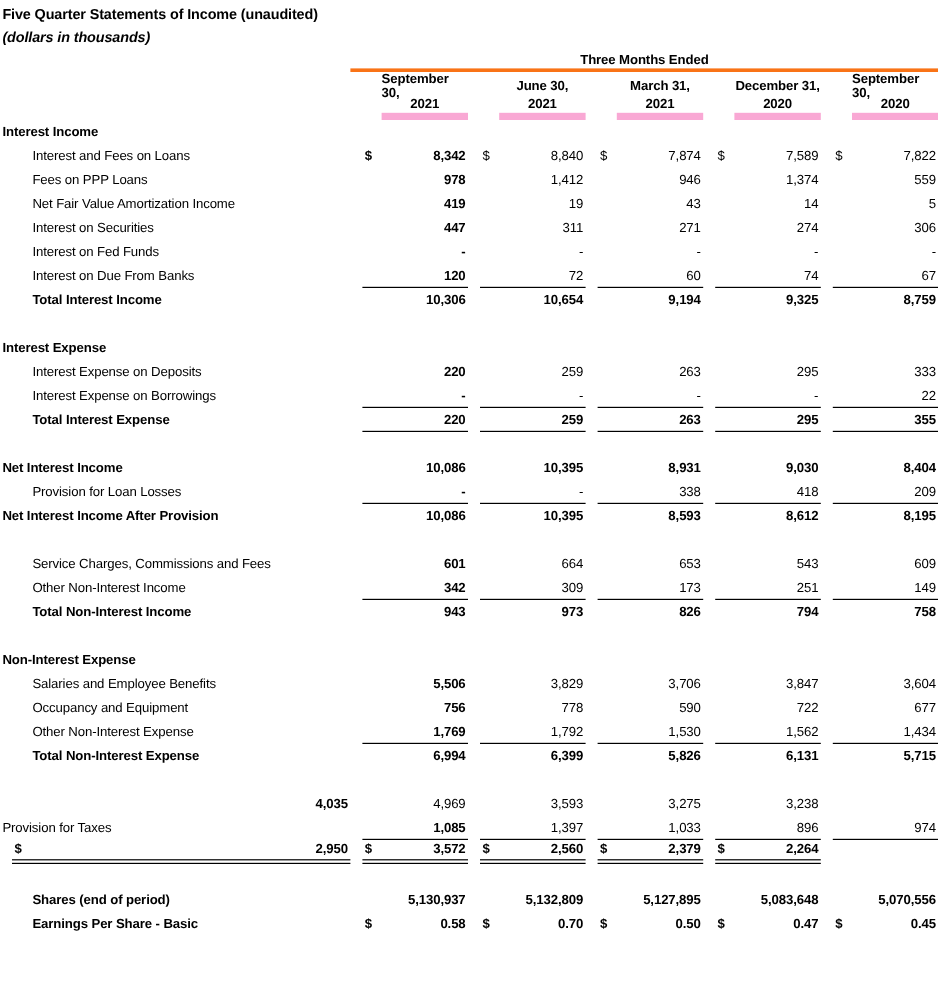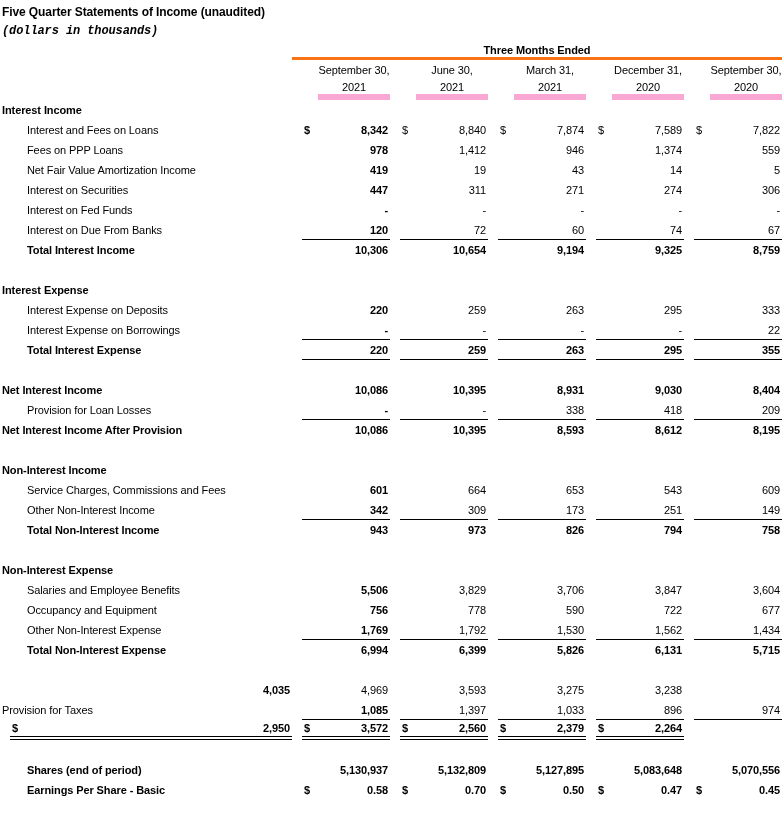--- a/index.html
+++ b/index.html
@@ -6,37 +6,37 @@
   body {
     width:782px; height:825px; background:#ffffff; color:#000000;
     font-family:"Liberation Sans", sans-serif; overflow:hidden;
     letter-spacing:-0.1px;
   }
   .doc { padding:2px 0 0 0; }
   .title {
     font-size:12px; font-weight:bold; height:21px; line-height:20px; padding-left:2px;
   }
   .subtitle {
-    font-size:12px; font-weight:bold; font-style:italic; height:18px; line-height:16px; padding-left:2px;font-family:Liberation Mono, monospace;
+    font-size:12px; font-weight:bold; font-style:italic; height:18px; line-height:16px; padding-left:2px;
   }
   .fin-table { margin-top:2px; }
   .grid-row {
     display:grid; grid-template-columns:292px 98px 98px 98px 98px 98px;
     height:20px; font-size:11px;
   }
   .months-row { height:17px; }
   .months-cell {
     grid-column:2/7; border-bottom:3px solid #f97316; text-align:right;
     font-weight:bold; display:flex; align-items:flex-end; justify-content:center;
     padding-bottom:1px; box-sizing:border-box;
   }
   .hrow { height:20px; }
   .hbox {
     margin-left:26px; height:100%; display:flex; align-items:center; justify-content:center;
-    font-weight:normal; box-sizing:border-box;
+    font-weight:bold; box-sizing:border-box;
   }
   .hbox.hunder { border-bottom:6px solid #f9a8d4; }
   .lcell { display:flex; align-items:center; padding-left:2px; box-sizing:border-box; }
   .lcell.indent { padding-left:27px;text-align:center; }
   .bold { font-weight:bold; }
   .cellbox {
     margin-left:10px; height:100%; display:flex; align-items:center;
     padding:0 2px; box-sizing:border-box;
   }
   .cellbox .num { margin-left:auto; }
@@ -462,23 +462,20 @@
           </div>
         </div>
         <div>
           <div class="cellbox bold">
             <span class="num">8,195</span>
           </div>
         </div>
       </div>
       <div class="grid-row spacer-row"></div>
       <div class="grid-row">
-        <div class="lcell bold">Non-Interest Income</div>
-      </div>
-      <div class="grid-row">
         <div class="lcell indent">Service Charges, Commissions and Fees</div>
         <div>
           <div class="cellbox bold">
             <span class="num">601</span>
           </div>
         </div>
         <div>
           <div class="cellbox">
             <span class="num">664</span>
           </div>

